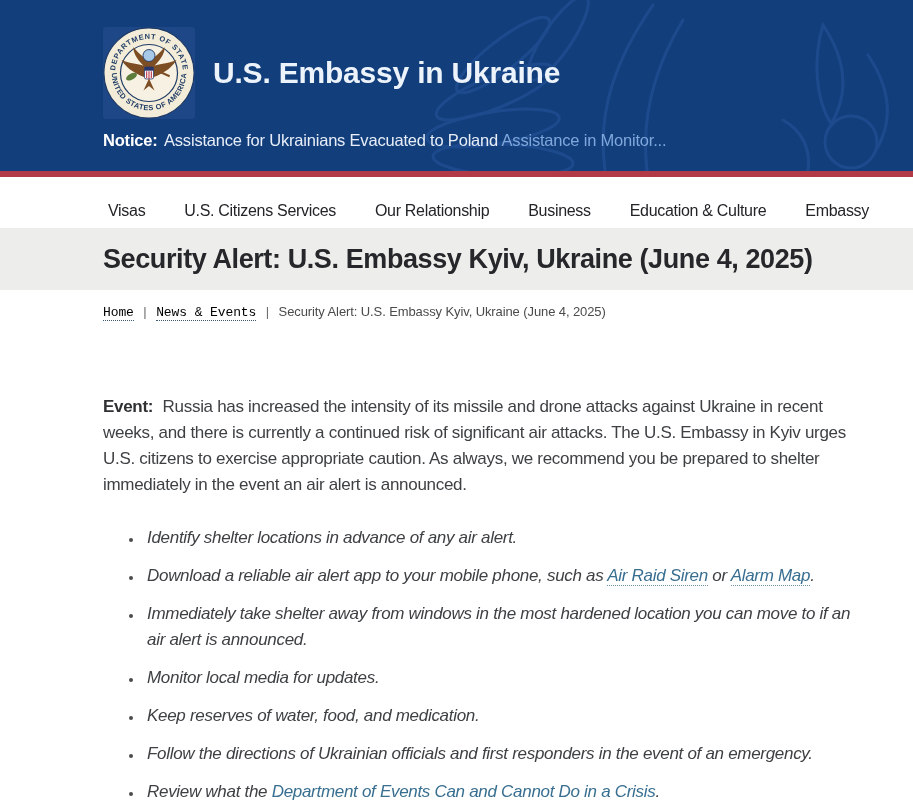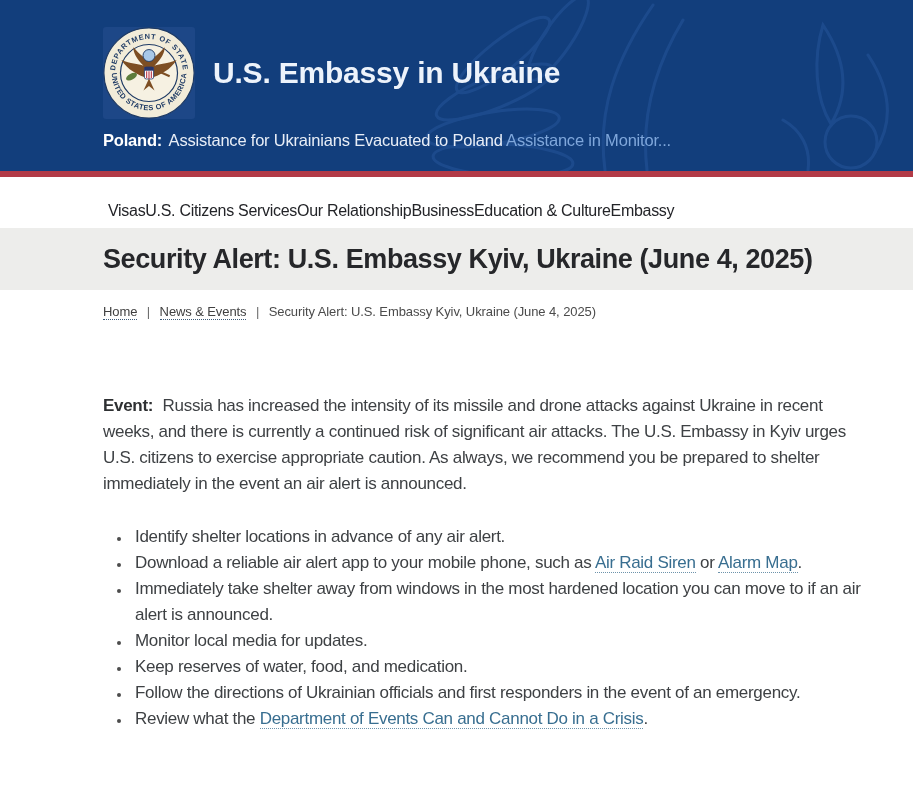--- a/index.html
+++ b/index.html
@@ -34,54 +34,54 @@
     position:relative; z-index:2;
     margin:12px 0 0 103px; font-size:16.5px; color:#e8eef7; letter-spacing:-0.2px;
   }
   .notice-row b { color:#ffffff; margin-right:3px; }
   .notice-row a { color:#7fa7db; text-decoration:none; cursor:pointer; }
   .red-stripe { height:6px; background:#b23a47; }
 
   
   nav {
     background:#ffffff; height:51px;
-    display:flex; align-items:center; 
+    display:flex; align-items:center; justify-content:space-between;
     padding:16px 44px 0 108px;
     border-radius:22px;
   }
   nav a {
     color:#232428; font-size:16px; text-decoration:none;
     letter-spacing:-0.3px; cursor:pointer; white-space:nowrap;
   }
 
   
   .title-band { background:#ededeb; height:62px; display:flex; align-items:center; }
   h1 {
     margin:0 0 0 103px; font-size:27px; font-weight:bold;
     color:#26272a; letter-spacing:-0.4px;
   }
 
   
   .breadcrumb { margin:14px 42px 0 103px; font-size:13px; color:#4b4b4b; letter-spacing:-0.1px; }
   .breadcrumb a {
-    color:#404040; text-decoration:none;
-    border-bottom:1px dotted #3d5a77; cursor:pointer;
+    color:#000000; text-decoration:none;
+    border-bottom:1px dotted #3d5a77; cursor:pointer;font-family:Liberation Mono, monospace;
   }
   .breadcrumb .sep { margin:0 6px; color:#6b6b6b; }
 
   
   main {
     margin:74px 42px 0 103px;
     color:#3e4144; font-size:17px; line-height:26px; letter-spacing:-0.3px;
   }
   p.event { margin:0; }
   .event b { color:#2e3032; margin-right:5px; }
   .actions-heading { font-weight:bold; color:#393a3c; margin:26px 0 0; }
   ul { margin:27px 0 0; padding-left:28px; }
-  li { padding-left:4px; margin:0; }
+  li { padding-left:4px; margin:12px;font-style:italic; }
   li::marker { color:#4c4c4c; font-size:12px; }
   main a {
     color:#386e90; text-decoration:none;
     border-bottom:1.5px dotted #6d93ab; cursor:pointer;
   }
 </style>
 </head>
 <body>
 
 <div class="page">
@@ -129,21 +129,21 @@
               <path d="M45,43.5 h10 v4 h-10 z" fill="#27356b"></path>
               <path d="M47.5,48 v7.5 M50,48 v8.5 M52.5,48 v7.5" stroke="#b22234" stroke-width="1.1" fill="none"></path>
             </g>
           </g>
         </svg>
       </div>
       <div class="site-title">U.S. Embassy in Ukraine</div>
     </div>
 
     <div class="notice-row">
-      <b>Poland:</b>
+      <b>Notice:</b>
       <span>Assistance for Ukrainians Evacuated to Poland</span>
       <a href="#">Assistance in Monitor...</a>
     </div>
   </header>
   <div class="red-stripe"></div>
 
   <nav>
     <a href="#">Visas</a>
     <a href="#">U.S. Citizens Services</a>
     <a href="#">Our Relationship</a>

